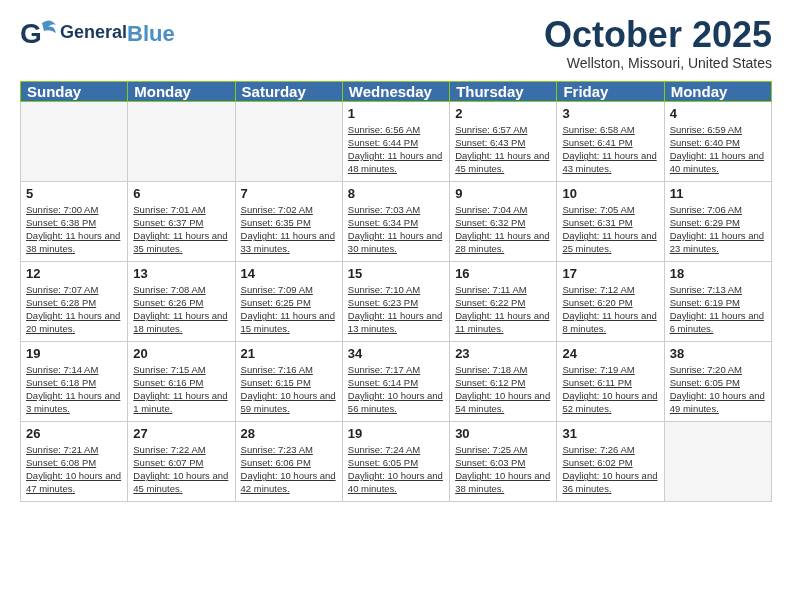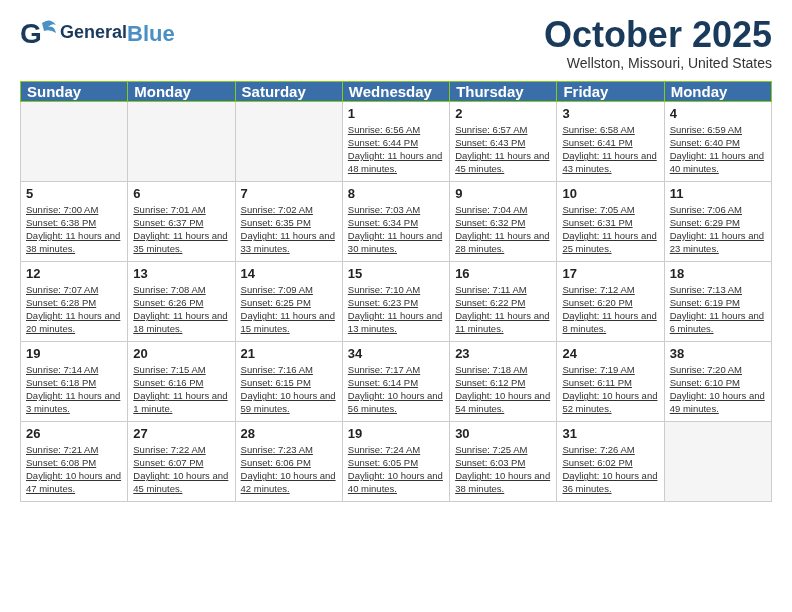--- a/index.html
+++ b/index.html
@@ -302,21 +302,21 @@
           <td>
             <div class="day-num">24</div>
             <div class="day-info">Sunrise: 7:19 AM
 Sunset: 6:11 PM
 Daylight: 10 hours
 and 52 minutes.</div>
           </td>
           <td>
             <div class="day-num">38</div>
             <div class="day-info">Sunrise: 7:20 AM
-Sunset: 6:10 PM
+Sunset: 6:05 PM
 Daylight: 10 hours
 and 49 minutes.</div>
           </td>
         </tr>
         <tr>
           <td>
             <div class="day-num">26</div>
             <div class="day-info">Sunrise: 7:21 AM
 Sunset: 6:08 PM
 Daylight: 10 hours

